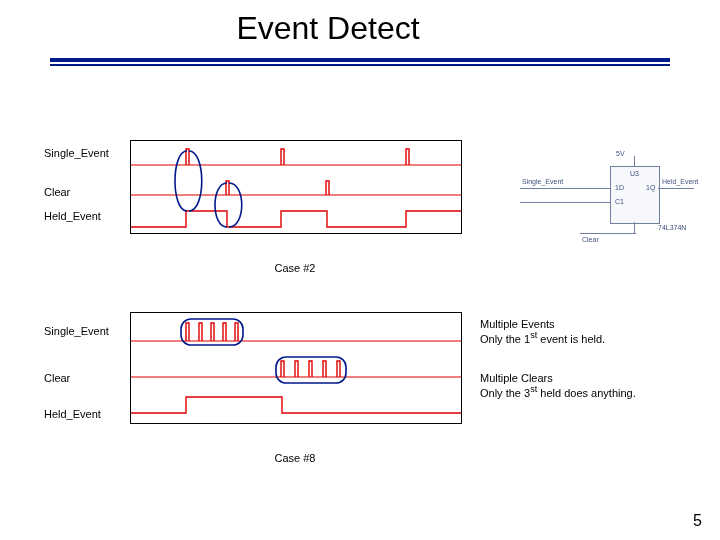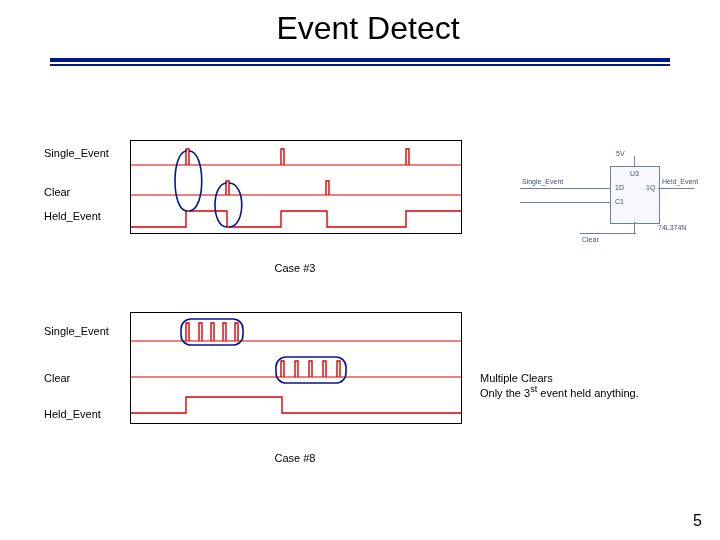--- a/index.html
+++ b/index.html
@@ -1,17 +1,17 @@
 <!DOCTYPE html>
 <html><head>
 <meta charset="utf-8">
 <style>
   html,body{margin:0;padding:0;width:720px;height:540px;background:#fff;font-family:Arial,Helvetica,sans-serif;}
   .page{position:relative;width:720px;height:540px;}
-  .title{position:absolute;top:10px;left:0;width:656px;text-align:center;font-size:32px;color:#000;padding-left:40px;}
+  .title{position:absolute;top:10px;left:0;width:656px;text-align:center;font-size:32px;color:#000;}
   .hr1{position:absolute;top:58px;left:50px;width:620px;height:4px;background:#001a8a;}
   .hr2{position:absolute;top:64px;left:50px;width:620px;height:2px;background:#001a8a;}
 
   .label{position:absolute;font-size:11px;color:#000;}
   .anno{position:absolute;font-size:10px;color:#000;}
   .anno-r{position:absolute;font-size:11px;color:#000;}
   .case{position:absolute;font-size:11px;color:#000;text-align:center;width:100px;}
   .pagenum{position:absolute;right:18px;bottom:10px;font-size:16px;color:#000;}
 
   .chart{position:absolute;left:130px;width:330px;border:1px solid #000;background:#fff;}
@@ -52,21 +52,21 @@
     <path class="red" d="M95 54 L95 40 L98 40 L98 54 M195 54 L195 40 L198 40 L198 54"></path>
 
     <path class="red" d="M0 86 L55 86 L55 70 L96 70 L96 86 L150 86 L150 70 L196 70 L196 86 L275 86 L275 70 L330 70"></path>
 
     <path class="loop" d="M56 10 C 40 10 40 70 56 70"></path>
     <path class="loop" d="M58 70 C 75 70 75 10 58 10"></path>
     <path class="loop" d="M96 42 C 80 42 80 86 96 86"></path>
     <path class="loop" d="M98 86 C 115 86 115 42 98 42"></path>
   </svg>
 </div>
-<div class="case" style="top:262px;left:245px">Case #3</div>
+<div class="case" style="top:262px;left:245px">Case #2</div>
 
 <div class="schem">
   <div class="box" style="left:90px;top:18px;width:48px;height:56px"></div>
   <div class="pin" style="left:96px;top:2px">5V</div>
   <div class="wirev" style="left:114px;top:8px;height:10px"></div>
   <div class="pin" style="left:110px;top:22px">U3</div>
   <div class="pin" style="left:95px;top:36px">1D</div>
   <div class="pin" style="left:126px;top:36px">1Q</div>
   <div class="pin" style="left:95px;top:50px">C1</div>
   <div class="wire" style="left:0px;top:40px;width:90px"></div>
@@ -77,22 +77,24 @@
   <div class="pin" style="left:2px;top:30px">Single_Event</div>
   <div class="pin" style="left:142px;top:30px">Held_Event</div>
   <div class="pin" style="left:62px;top:88px">Clear</div>
   <div class="pin" style="left:138px;top:76px">74L374N</div>
 </div>
 
 <div class="label" style="top:325px;left:44px">Single_Event</div>
 <div class="label" style="top:372px;left:44px">Clear</div>
 <div class="label" style="top:408px;left:44px">Held_Event</div>
 
+<div class="anno-r" style="top:318px;left:480px;white-space:pre"><span>Multiple Events
+Only the 1</span><sup>st</sup><span> event is held.</span></div>
 <div class="anno-r" style="top:372px;left:480px;white-space:pre"><span>Multiple Clears
-Only the 3</span><sup>st</sup><span> event held anything.</span></div>
+Only the 3</span><sup>st</sup><span> held does anything.</span></div>
 
 <div class="chart" style="top:312px;height:110px">
   <svg width="330" height="110">
     <line class="line" x1="0" y1="28" x2="330" y2="28"></line>
     <path class="red" d="M55 28 L55 10 L58 10 L58 28 M68 28 L68 10 L71 10 L71 28 M80 28 L80 10 L83 10 L83 28 M92 28 L92 10 L95 10 L95 28 M104 28 L104 10 L107 10 L107 28"></path>
     <line class="line" x1="0" y1="64" x2="330" y2="64"></line>
     <path class="red" d="M150 64 L150 48 L153 48 L153 64 M164 64 L164 48 L167 48 L167 64 M178 64 L178 48 L181 48 L181 64 M192 64 L192 48 L195 48 L195 64 M206 64 L206 48 L209 48 L209 64"></path>
     <path class="red" d="M0 100 L55 100 L55 84 L151 84 L151 100 L330 100"></path>
     <rect class="loop" x="50" y="6" width="62" height="26" rx="10"></rect>
     <rect class="loop" x="145" y="44" width="70" height="26" rx="10"></rect>

